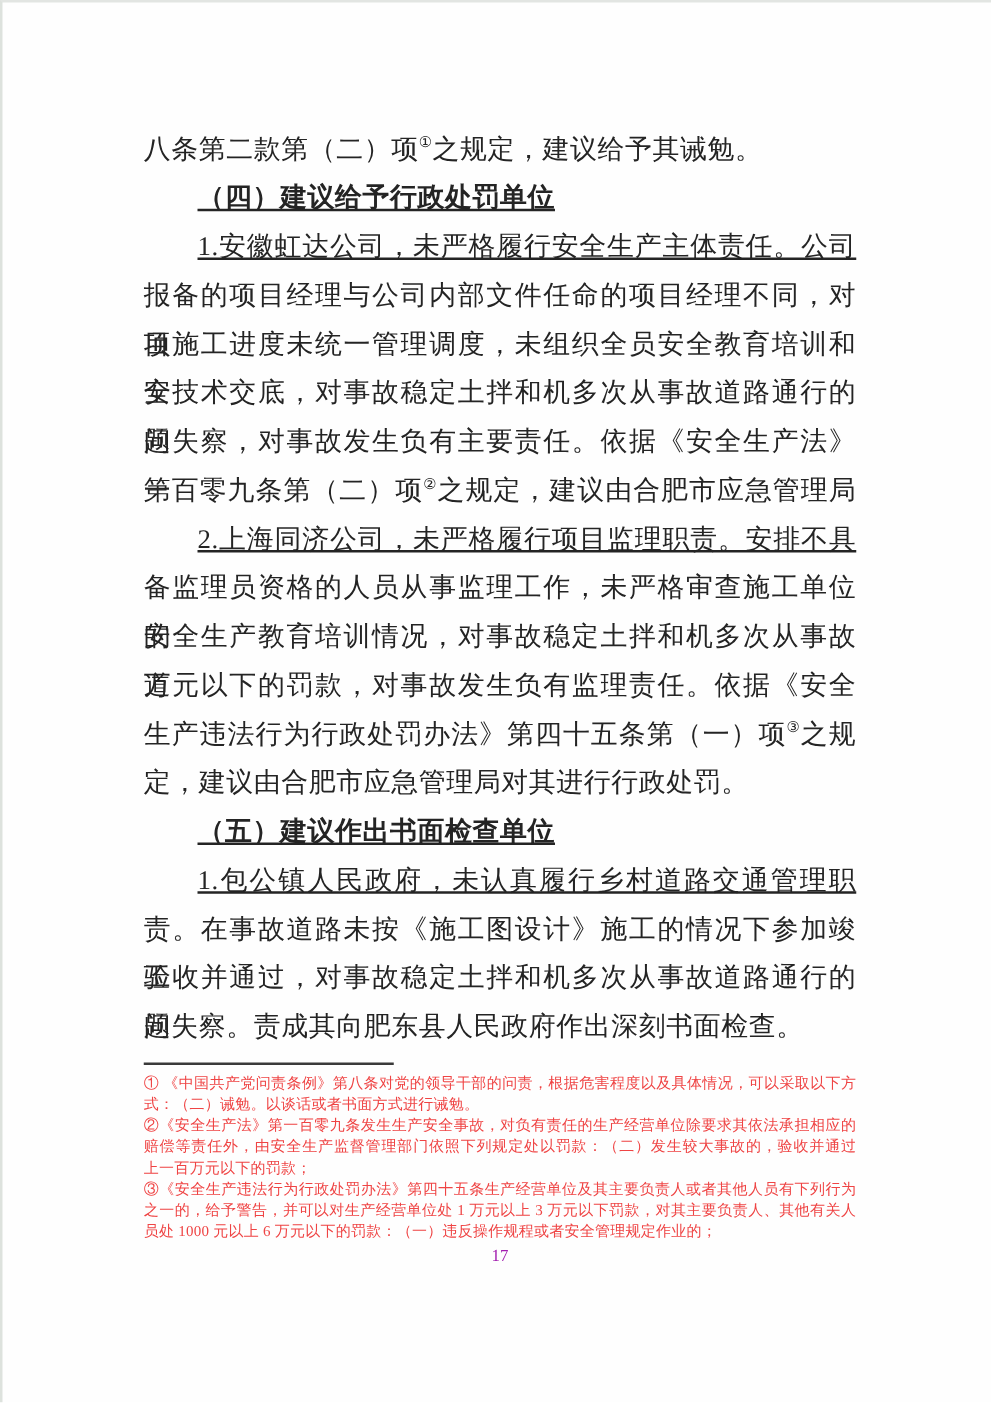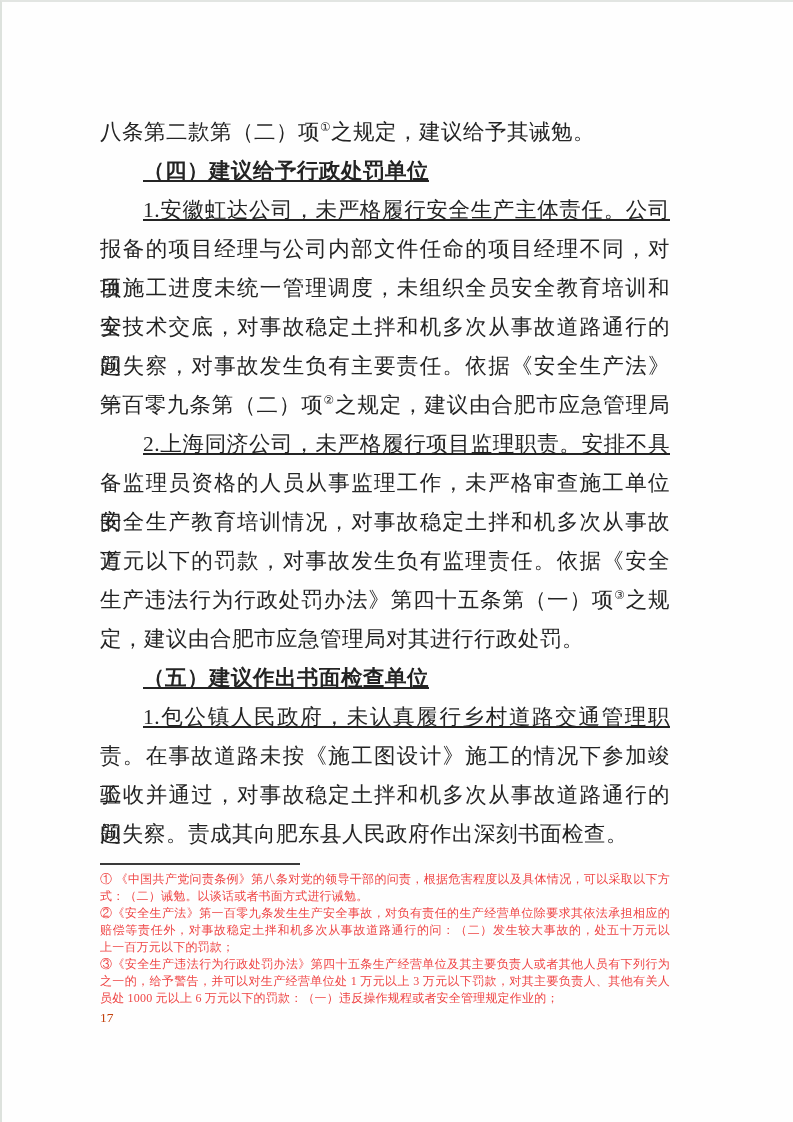--- a/index.html
+++ b/index.html
@@ -18,24 +18,23 @@
   .page {
     position: absolute;
     inset: 0;
     background: #fefefe;
     border-left: 2px solid #dde2dd;
     border-top: 2px solid #e2e5e2;
     box-sizing: border-box;
   }
   .content {
     position: absolute;
-    left: 98px;
+    left: 113px;
     top: 98px;
     width: 570px;
-    margin-top: 13px;
   }
   
   .body-text .line {
     font-size: 21.5px;
     line-height: 39px;
     height: 39px;
     text-align: justify;
     text-align-last: left;
     letter-spacing: 0.5px;
     white-space: nowrap;
@@ -75,22 +74,23 @@
     text-align-last: left;
     color: #ef4444;
     letter-spacing: 0.2px;
   }
   .footnotes .line.fill {
     text-align-last: justify;
   }
   
   .page-number {
     margin-top: 3px;
+    text-align: center;
     font-size: 13.5px;
-    color: #c2410c;
+    color: #a21caf;
   }
 </style>
 </head>
 <body>
 
 <div class="page">
   <div class="content">
 
     <div class="body-text" id="body-text">
         <div class="line">八条第二款第（二）项<sup>①</sup>之规定，建议给予其诫勉。</div>
@@ -113,21 +113,21 @@
         <div class="line fill">验收并通过，对事故稳定土拌和机多次从事故道路通行的问</div>
         <div class="line">题失察。责成其向肥东县人民政府作出深刻书面检查。</div>
       </div>
 
     <div class="footnote-rule"></div>
 
     <div class="footnotes" id="footnotes">
         <div class="line fill">① 《中国共产党问责条例》第八条对党的领导干部的问责，根据危害程度以及具体情况，可以采取以下方</div>
         <div class="line">式：（二）诫勉。以谈话或者书面方式进行诫勉。</div>
         <div class="line fill">②《安全生产法》第一百零九条发生生产安全事故，对负有责任的生产经营单位除要求其依法承担相应的</div>
-        <div class="line fill">赔偿等责任外，对事故稳定土拌和机多次从事故道路通行的问：（二）发生较大事故的，处五十万元以</div>
+        <div class="line fill">赔偿等责任外，由安全生产监督管理部门依照下列规定处以罚款：（二）发生较大事故的，验收并通过</div>
         <div class="line">上一百万元以下的罚款；</div>
         <div class="line fill">③《安全生产违法行为行政处罚办法》第四十五条生产经营单位及其主要负责人或者其他人员有下列行为</div>
         <div class="line fill">之一的，给予警告，并可以对生产经营单位处 1 万元以上 3 万元以下罚款，对其主要负责人、其他有关人</div>
         <div class="line">员处 1000 元以上 6 万元以下的罚款：（一）违反操作规程或者安全管理规定作业的；</div>
       </div>
 
     <div class="page-number">17</div>
 
   </div>
 </div>

